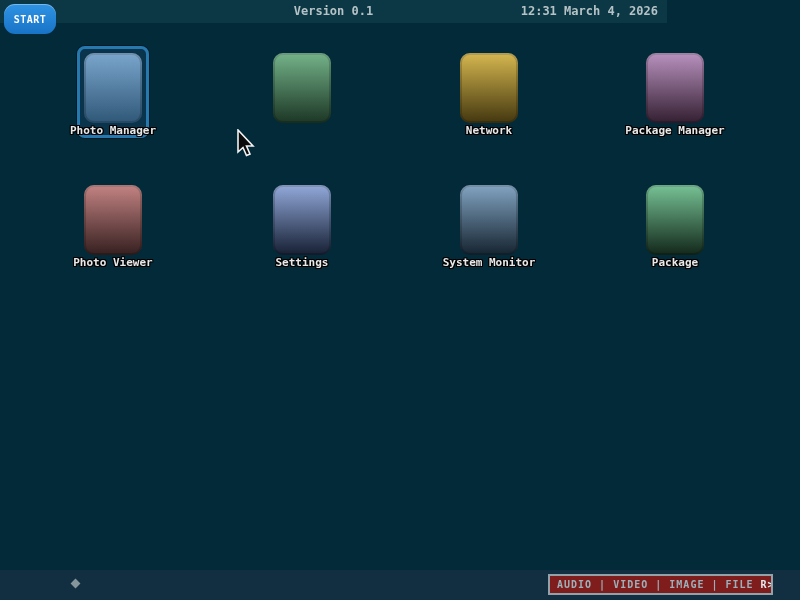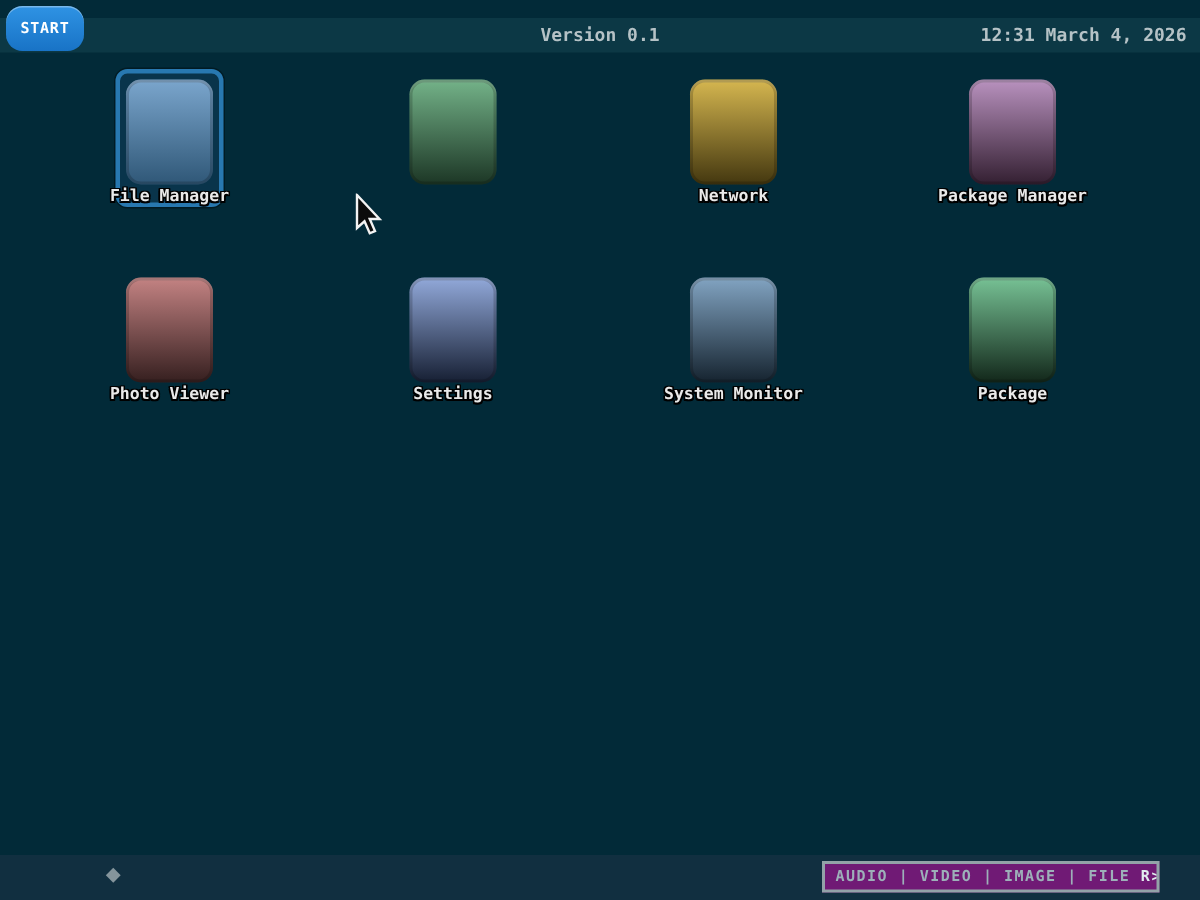--- a/index.html
+++ b/index.html
@@ -5,21 +5,21 @@
 <style>
   html,body { margin:0; padding:0; }
   body {
     width:800px; height:600px; overflow:hidden; position:relative;
     background:#022a38;
     font-family:"DejaVu Sans Mono", monospace;
   }
 
   
   .topbar {
-    position:absolute; top:12px; left:0; width:800px; height:23px;
+    position:absolute; top:0; left:0; width:667px; height:23px;
     background:#0c3845;
     display:flex; align-items:center;
   }
   .topbar .logo {
     position:absolute; left:8px; top:4px;
     font:bold 12px "DejaVu Sans Mono", monospace;
     color:#5fb0e8; letter-spacing:1px;
   }
   .topbar .version {
     position:absolute; left:0; right:0; top:4px; text-align:center;
@@ -71,21 +71,21 @@
     display:flex; align-items:center; justify-content:center;
     box-shadow:inset 0 1px 0 rgba(255,255,255,0.35);
     cursor:pointer;
   }
   .diamond {
     position:absolute; left:72px; top:580px; width:7px; height:7px;
     background:#85959c; transform:rotate(45deg);
   }
   .ticker {
     position:absolute; right:27px; top:574px; width:225px; height:21px;
-    background:#701a75; border:2px solid #93a2a8; box-sizing:border-box;
+    background:#7f1d1d; border:2px solid #93a2a8; box-sizing:border-box;
     display:flex; align-items:center; overflow:hidden;
     padding-left:7px; white-space:nowrap;
   }
   .ticker .t-main {
     font:bold 10px "DejaVu Sans Mono", monospace;
     color:#9db0b9; letter-spacing:1px;
   }
   .ticker .t-suffix {
     font:bold 10px "DejaVu Sans Mono", monospace;
     color:#e2ecef; letter-spacing:1px; margin-left:7px;
@@ -100,21 +100,21 @@
 <div class="topbar">
   <span class="logo">AC</span>
   <span class="version">Version 0.1</span>
   <span class="clock">12:31 March 4, 2026</span>
 </div>
 
 <div class="desktop" id="desktop">
     <div class="cell selected" style="left: 48px; top: 21px;">
       <div class="icon-frame"></div>
       <div class="app-icon" style="background: linear-gradient(rgb(123, 166, 205), rgb(47, 87, 119));"></div>
-      <div class="icon-label">File Manager</div>
+      <div class="icon-label">Photo Manager</div>
     </div>
     <div class="cell" style="left: 237px; top: 21px;">
       <div class="icon-frame"></div>
       <div class="app-icon" style="background: linear-gradient(rgb(116, 179, 137), rgb(28, 54, 37));"></div>
     </div>
     <div class="cell" style="left: 424px; top: 21px;">
       <div class="icon-frame"></div>
       <div class="app-icon" style="background: linear-gradient(rgb(214, 183, 80), rgb(67, 55, 15));"></div>
       <div class="icon-label">Network</div>
     </div>

